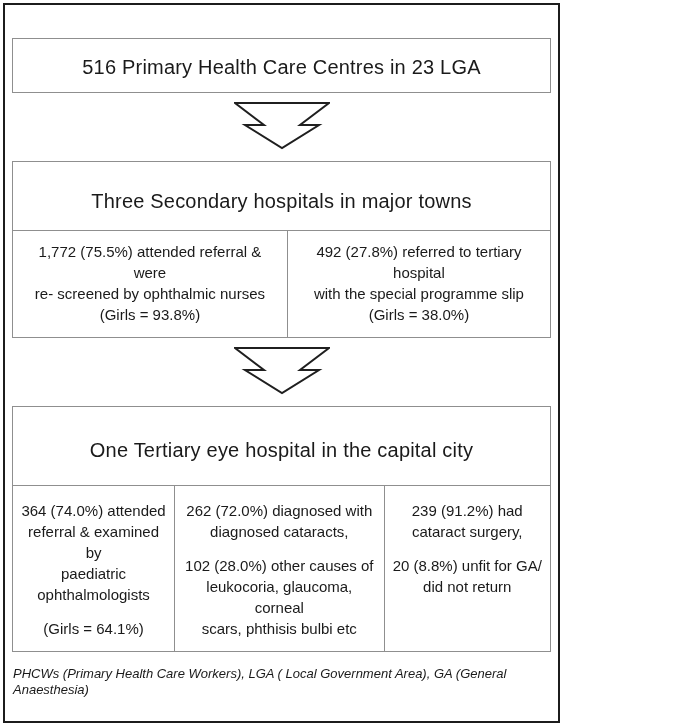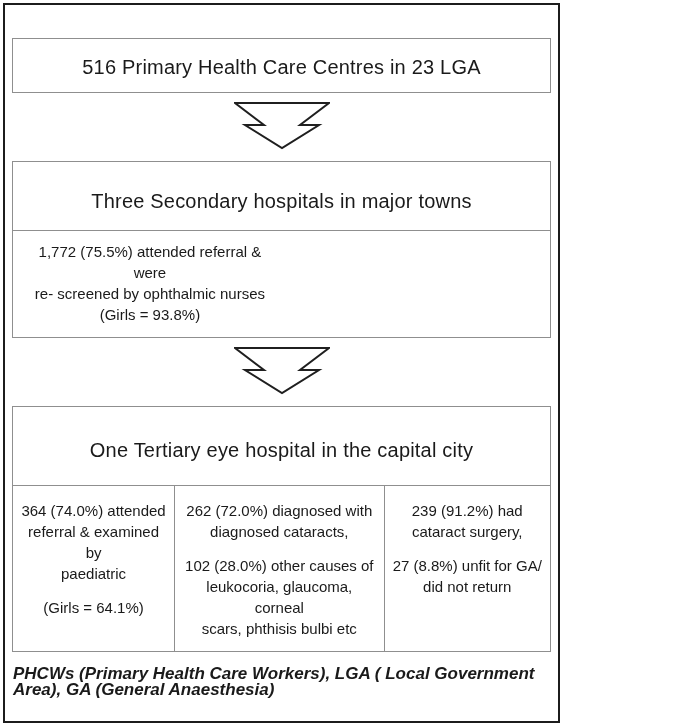--- a/index.html
+++ b/index.html
@@ -65,24 +65,23 @@
   .arrow-row {
     display: flex;
     justify-content: center;
     align-items: center;
     padding: 9px 0 11px;
   }
   .arrow-row svg { display: block; }
   .footnote {
     margin-top: 14px;
     font-style: italic;
-    font-size: 17px;
+    font-size: 13px;
     line-height: 16px;
     padding-left: 1px;
-    font-weight: bold;
   }
 </style>
 </head>
 <body>
 
 <div class="page">
   <div class="frame">
 
     <div class="box mt-first">
       <div class="box-title t1">516 Primary Health Care Centres in 23 LGA</div>
@@ -95,49 +94,55 @@
     </div>
 
     <div class="box">
       <div class="box-title t2">Three Secondary hospitals in major towns</div>
       <div class="box-cells">
         <div class="cell w-b2a">
           <div>1,772 (75.5%) attended referral &amp; were</div>
           <div>re- screened by ophthalmic nurses</div>
           <div>(Girls = 93.8%)</div>
         </div>
+        <div class="cell w-b2b">
+          <div>492 (27.8%) referred to tertiary hospital</div>
+          <div>with the special programme slip</div>
+          <div>(Girls = 38.0%)</div>
+        </div>
       </div>
     </div>
 
     <div class="arrow-row">
       <svg width="96" height="48" viewBox="0 0 96 48">
         <polygon points="1,1 95,1 66,23 85,23 48,46 11,23 30,23" fill="#ffffff" stroke="#1f1f1f" stroke-width="2" stroke-linejoin="miter"></polygon>
       </svg>
     </div>
 
     <div class="box">
       <div class="box-title t3">One Tertiary eye hospital in the capital city</div>
       <div class="box-cells">
         <div class="cell cell-tall w-b3a">
           <div>364 (74.0%) attended</div>
           <div>referral &amp; examined by</div>
           <div>paediatric</div>
+          <div>ophthalmologists</div>
           <div class="gap-top">(Girls = 64.1%)</div>
         </div>
         <div class="cell cell-tall w-b3b">
           <div>262 (72.0%)  diagnosed  with</div>
           <div>diagnosed cataracts,</div>
           <div class="gap-top">102 (28.0%) other causes of</div>
           <div>leukocoria, glaucoma, corneal</div>
           <div>scars, phthisis bulbi etc</div>
         </div>
         <div class="cell cell-tall w-b3c">
           <div>239 (91.2%) had</div>
           <div>cataract surgery,</div>
-          <div class="gap-top">27 (8.8%) unfit for GA/</div>
+          <div class="gap-top">20 (8.8%) unfit for GA/</div>
           <div>did not return</div>
         </div>
       </div>
     </div>
 
     <div class="footnote">PHCWs (Primary Health Care Workers), LGA ( Local Government Area), GA (General Anaesthesia)</div>
 
   </div>
 </div>
 

